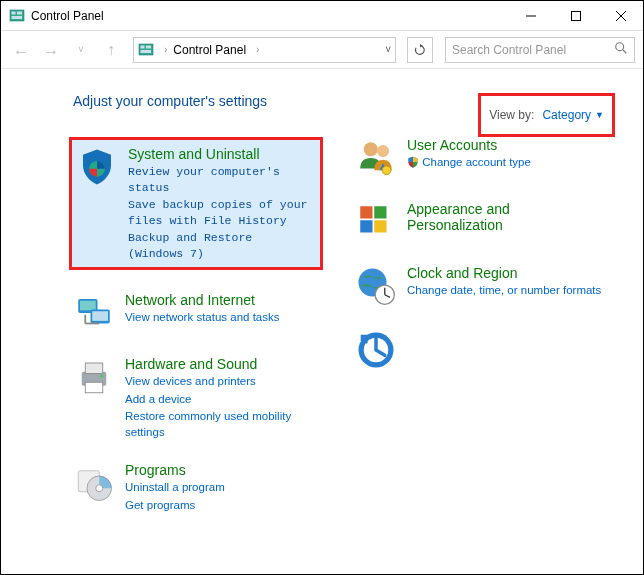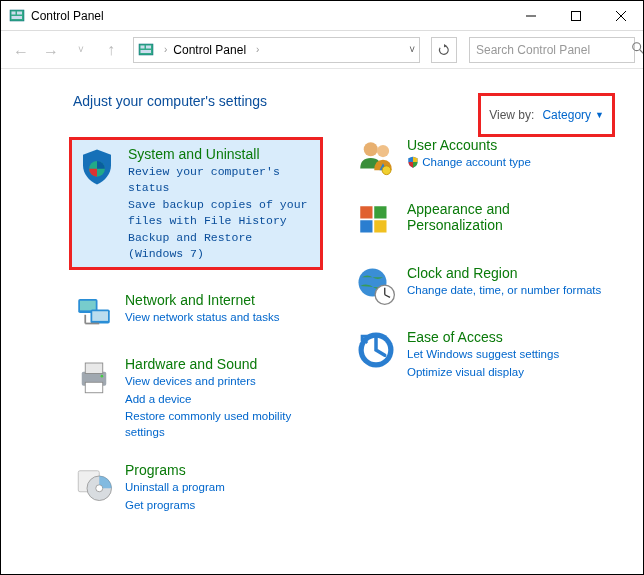--- a/index.html
+++ b/index.html
@@ -14,21 +14,21 @@
     .toolbar { height: 38px; display: flex; align-items: center; padding: 0 8px; gap: 6px; border-bottom: 1px solid #e5e5e5; }
     .nav-btn { width: 24px; height: 24px; display: flex; align-items: center; justify-content: center; color: #555; background: transparent; border: none; font-size: 16px; }
     .nav-btn.disabled { color: #bbb; }
     .addrbar { flex: 1; height: 26px; border: 1px solid #ccc; display: flex; align-items: center; padding: 0 4px; gap: 6px; margin: 0 4px; }
     .addr-icon { width: 16px; height: 16px; }
     .addr-text { font-size: 12px; }
     .addr-chev { margin-left: 4px; color: #999; font-size: 10px; }
     .addr-spacer { flex: 1; }
     .addr-drop { color: #555; font-size: 10px; }
     .refresh-btn { width: 26px; height: 26px; display: flex; align-items: center; justify-content: center; border: 1px solid #ccc; margin-left: 1px; background: transparent; }
-    .searchbox { width: 166px; height: 26px; border: 1px solid #ccc; display: flex; align-items: center; padding: 0 6px; margin-left: 6px; }
+    .searchbox { width: 190px; height: 26px; border: 1px solid #ccc; display: flex; align-items: center; padding: 0 6px; margin-left: 6px; }
     .searchbox input { flex: 1; border: none; outline: none; font-size: 12px; color: #333; }
     .searchbox input::placeholder { color: #999; }
     .search-icon { color: #777; font-size: 14px; }
 
     .content { padding: 24px 28px 20px 72px; position: relative; }
     .heading-row { display: flex; justify-content: space-between; align-items: center; margin-bottom: 28px; }
     .heading { color: #0a4e9b; font-size: 14px; font-weight: 400; }
     .viewby-wrap { position: absolute; right: 28px; top: 24px; border: 3px solid #e22; padding: 12px 8px; display: flex; align-items: center; gap: 8px; font-size: 12px; }
     .viewby-label { color: #555; }
     .viewby-val { color: #0066cc; display: flex; align-items: center; gap: 4px; }
@@ -250,22 +250,17 @@
       </div>
 
       <div class="cat">
         <svg class="cat-icon" viewBox="0 0 48 48">
           <circle cx="24" cy="24" r="20" fill="#2a7ed0"></circle>
           <circle cx="24" cy="24" r="14" fill="#fff"></circle>
           <path d="M24 10 L24 24 L34 30" fill="none" stroke="#2a7ed0" stroke-width="4" stroke-linecap="round"></path>
           <path d="M14 8 L8 8 L8 14" fill="none" stroke="#2a7ed0" stroke-width="3"></path>
           <path d="M8 10 L14 16" stroke="#2a7ed0" stroke-width="3"></path>
         </svg>
-        <div class="cat-body">
-          <div class="cat-title">Ease of Access</div>
-          <div class="cat-link">Let Windows suggest settings</div>
-          <div class="cat-link">Optimize visual display</div>
-        </div>
       </div>
 
     </div>
   </div>
 </div>
 
 </body></html>

